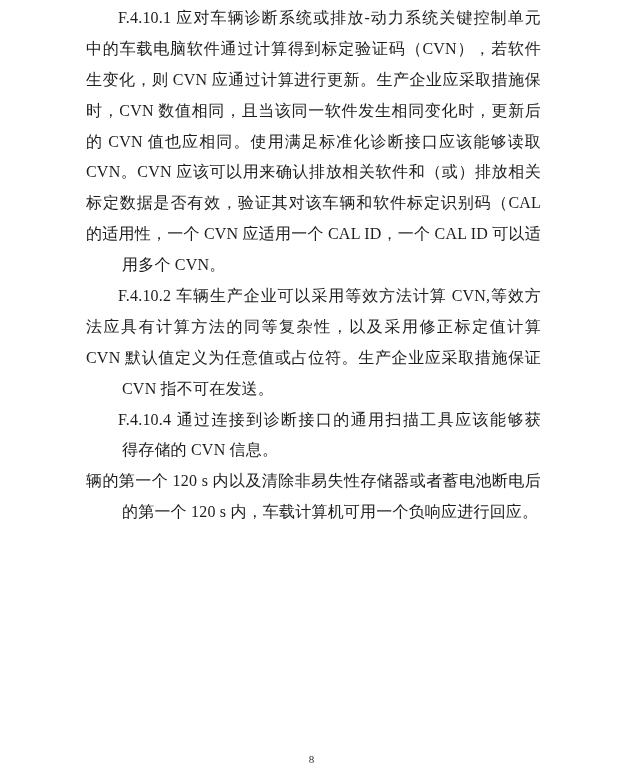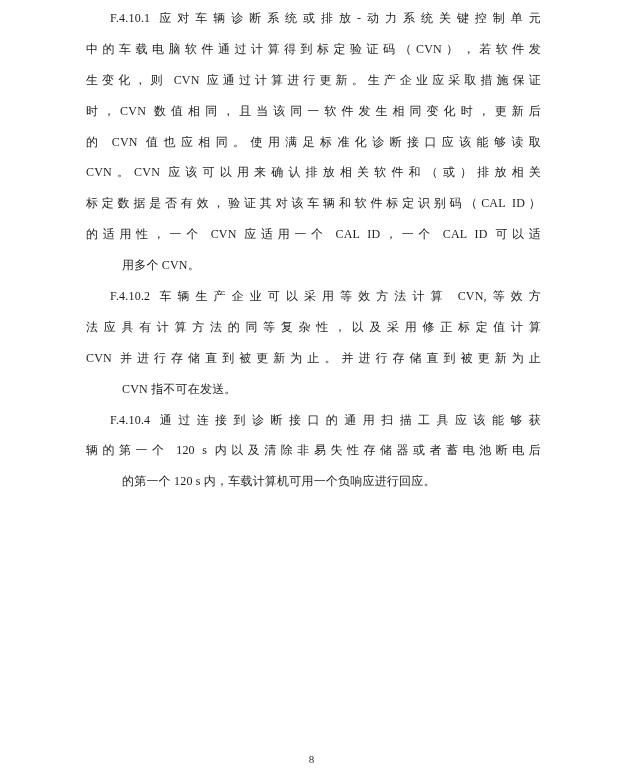--- a/index.html
+++ b/index.html
@@ -19,21 +19,21 @@
     position: absolute;
     top: 3px;
     left: 86px;
     right: 82px;
   }
   .para {
     margin: 0;
     padding: 0;
   }
   .line {
-    font-size: 12px;
+    font-size: 16px;
     line-height: 30.9px;
     height: 30.9px;
     text-align: justify;
     text-align-last: justify;
     letter-spacing: 0.2px;
     white-space: normal;
     overflow: hidden;
   }
   .line.indent {
     text-indent: 2em;
@@ -71,26 +71,27 @@
       <div class="line">的适用性，一个 CVN 应适用一个 CAL ID，一个 CAL ID 可以适</div>
       <div class="line end">用多个 CVN。</div>
     </div>
 
     <div class="para">
       <div class="line indent">F.4.10.2 车辆生产企业可以采用等效方法计算 CVN,等效方</div>
       <div class="line">法应具有计算方法的同等复杂性，以及采用修正标定值计算</div>
     </div>
 
     <div class="para">
-      <div class="line">CVN 并进行存储直到被更新为止。并进行存储直到被更新为止</div>
+      <div class="line">CVN 默认值定义为任意值或占位符。生产企业应采取措施保证</div>
       <div class="line end">CVN 指不可在发送。</div>
     </div>
 
     <div class="para">
       <div class="line indent">F.4.10.4 通过连接到诊断接口的通用扫描工具应该能够获</div>
+      <div class="line end">得存储的 CVN 信息。</div>
     </div>
 
 
     <div class="para">
       <div class="line">辆的第一个 120 s 内以及清除非易失性存储器或者蓄电池断电后</div>
       <div class="line end">的第一个 120 s 内，车载计算机可用一个负响应进行回应。</div>
     </div>
 
   </div>
 

